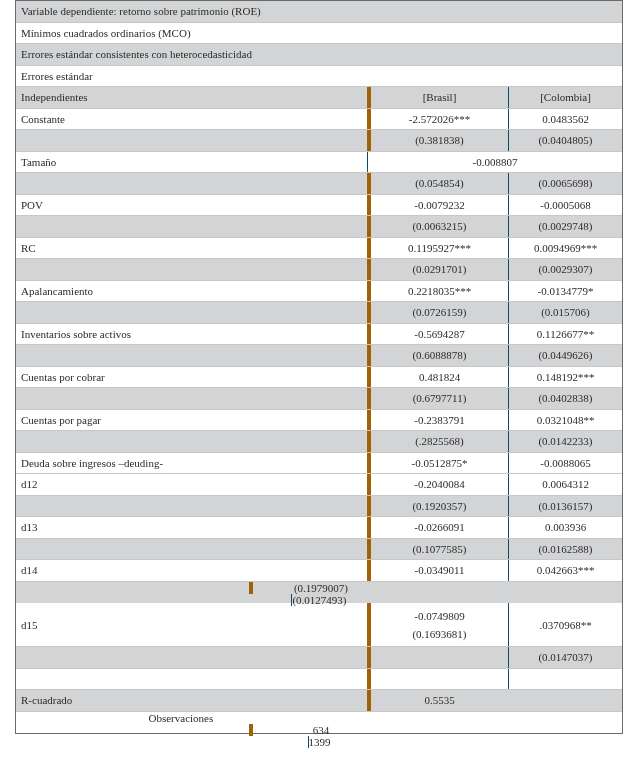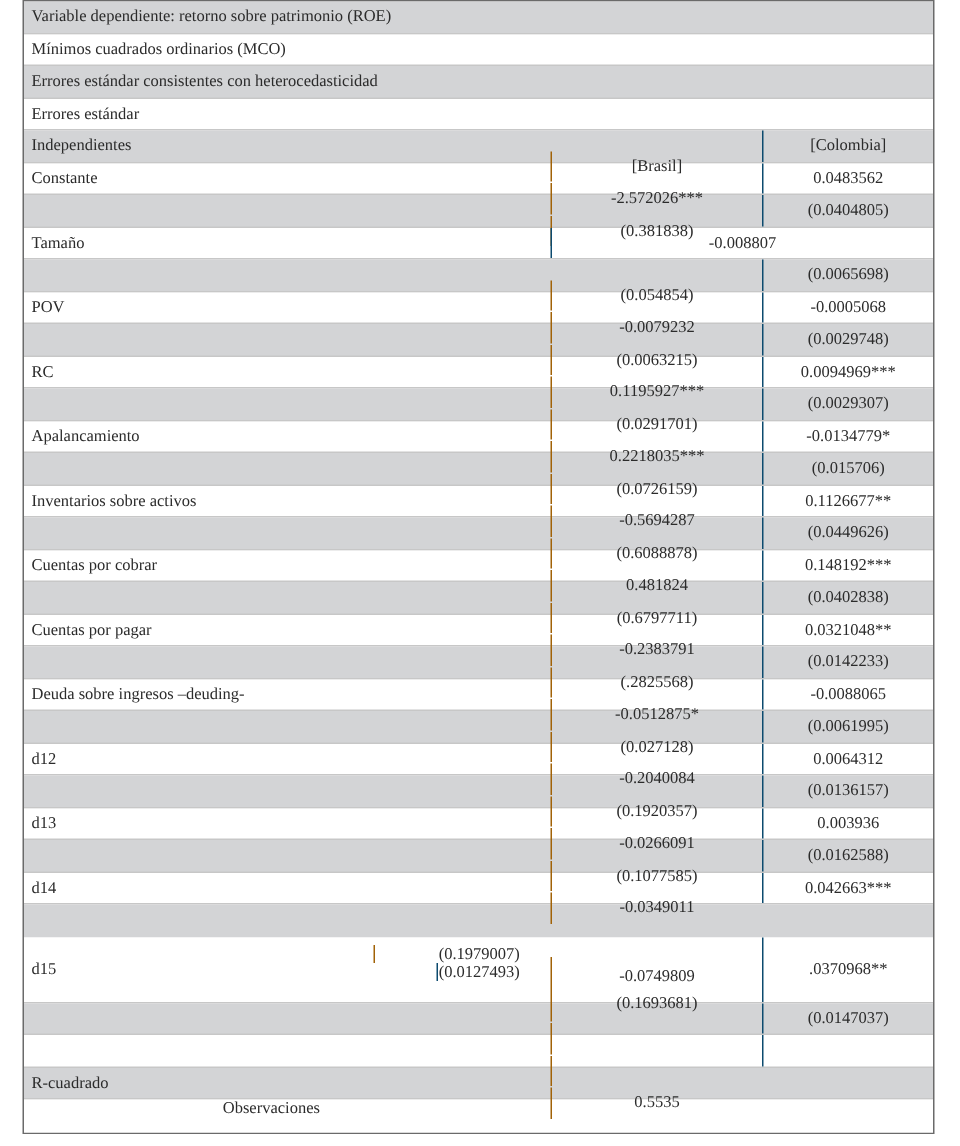--- a/index.html
+++ b/index.html
@@ -8,21 +8,21 @@
   .tbl { position: absolute; left: 15px; top: 0; width: 608px;
          border: 1.5px solid #6a6a6a; border-collapse: collapse; box-sizing: border-box; }
   .row { display: flex; height: 21.5px; align-items: center; box-sizing: border-box;
          border-bottom: 1px solid #c7c7c7; }
   .row:last-child { border-bottom: none; flex-direction: column; }
   .row.gray { background: #d3d4d6; }
   .row.white { background: #ffffff; }
   .row.tall { height: 44px; }
   .full { padding-left: 5px; white-space: nowrap; }
   .c0 { width: 351px; padding-left: 5px; box-sizing: border-box; height: 100%; display: flex; align-items: center; white-space: nowrap; }
-  .c1 { width: 141px; border-left: 1px solid #a16207; height: 100%; display: flex; align-items: center; justify-content: center; box-sizing: border-box; white-space: nowrap; margin-top: 27px; }
+  .c1 { width: 141px; border-left: 4px solid #a16207; height: 100%; display: flex; align-items: center; justify-content: center; box-sizing: border-box; white-space: nowrap; }
   .c2 { flex: 1; border-left: 1px solid #0c4a6e; height: 100%; display: flex; align-items: center; justify-content: center; box-sizing: border-box; white-space: nowrap; }
   .stack { display: flex; flex-direction: column; align-items: center; gap: 6px; }
 </style>
 </head>
 <body>
 
 <div class="tbl">
   <div class="row gray">
     <span class="full">Variable dependiente: retorno sobre patrimonio (ROE)</span>
   </div>
@@ -119,25 +119,20 @@
       <div class="row gray">
         <span class="c0"></span>
         <span class="c1">(.2825568)</span>
         <span class="c2">(0.0142233)</span>
       </div>
       <div class="row white">
         <span class="c0">Deuda sobre ingresos –deuding-</span>
         <span class="c1">-0.0512875*</span>
         <span class="c2">-0.0088065</span>
       </div>
-      <div class="row gray">
-        <span class="c0"></span>
-        <span class="c1">(0.027128)</span>
-        <span class="c2">(0.0061995)</span>
-      </div>
       <div class="row white">
         <span class="c0">d12</span>
         <span class="c1">-0.2040084</span>
         <span class="c2">0.0064312</span>
       </div>
       <div class="row gray">
         <span class="c0"></span>
         <span class="c1">(0.1920357)</span>
         <span class="c2">(0.0136157)</span>
       </div>

